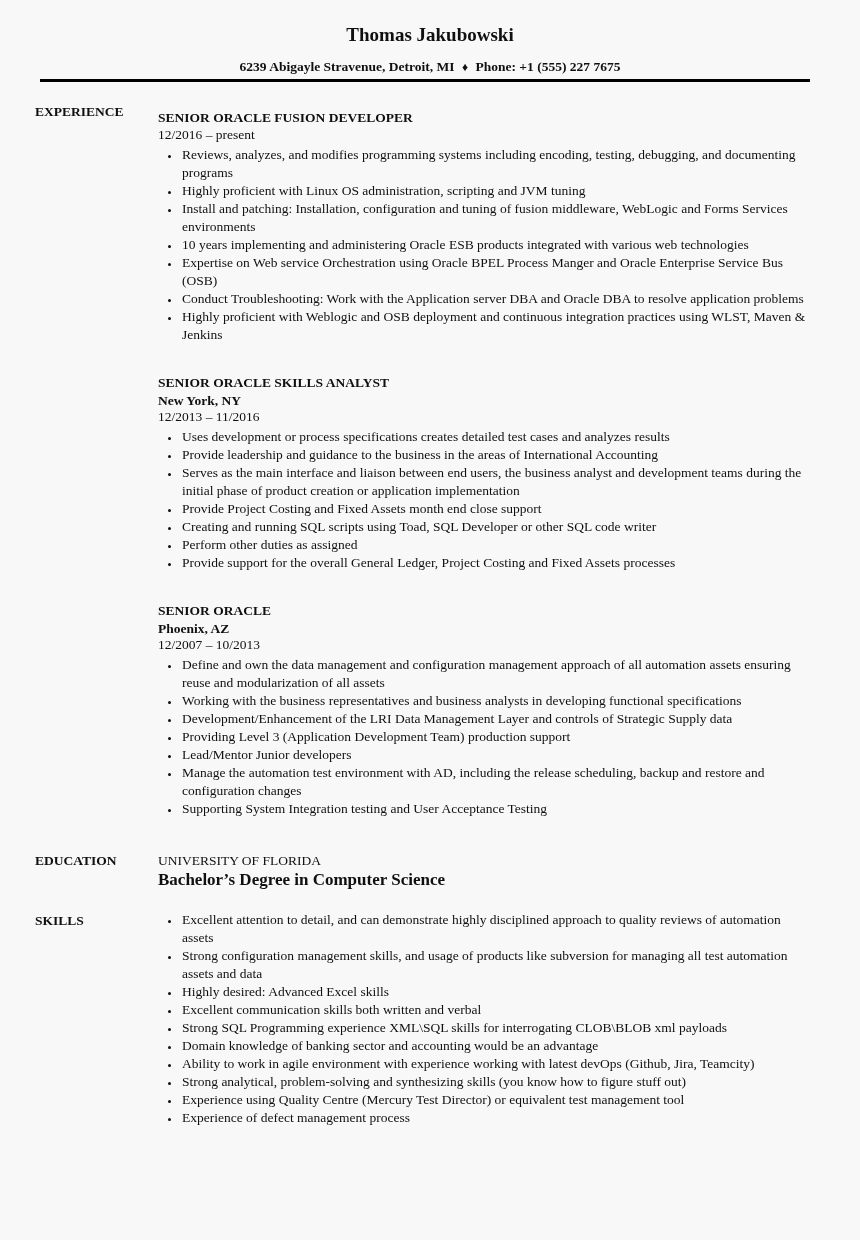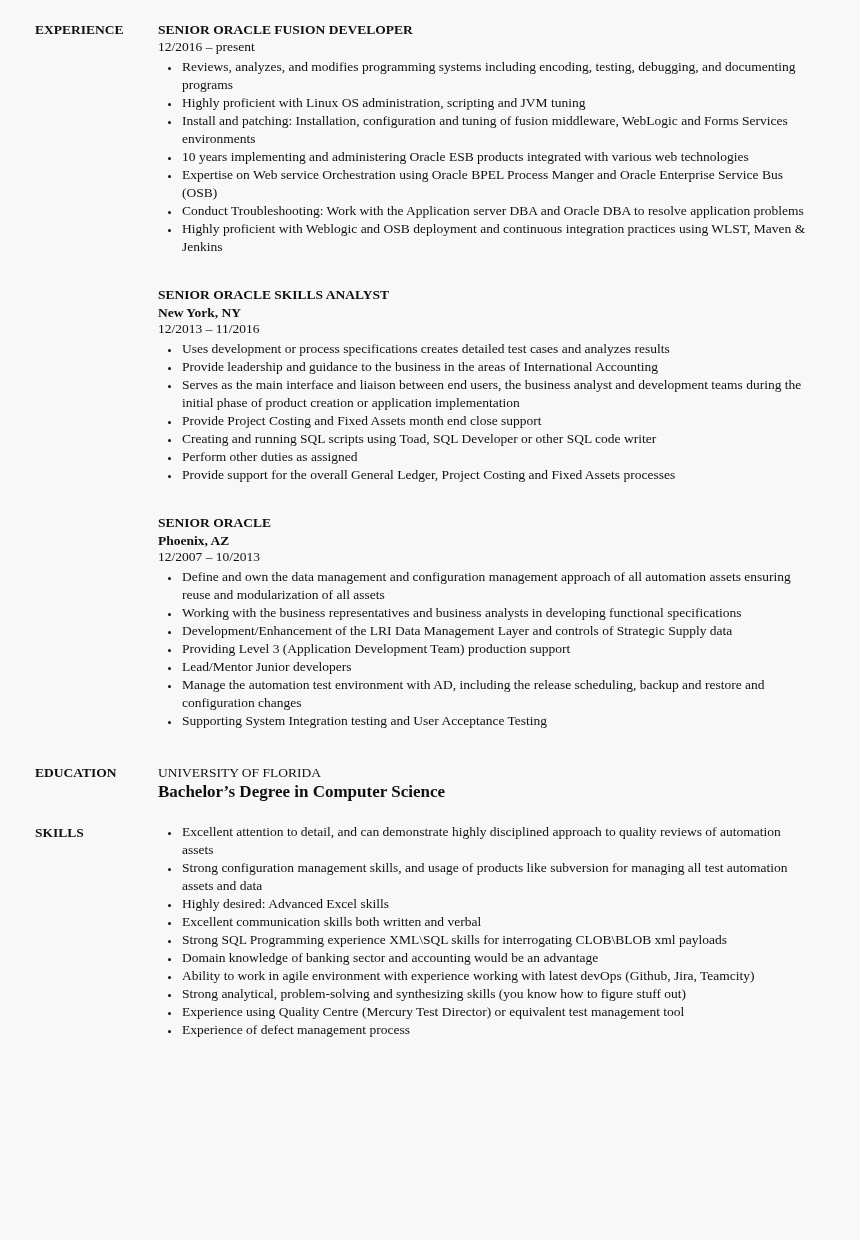--- a/index.html
+++ b/index.html
@@ -48,21 +48,21 @@
   .section-skills    { margin-top: 22px; }
 
   .label {
     font-size: 13.5px;
     line-height: 19px;
     font-weight: bold;
   }
 
   .job { margin-bottom: 29px; }
   .job:last-child { margin-bottom: 0; }
-  .job-title    { font-size: 13.5px; line-height: 19px; font-weight: bold; }
+  .job-title    { font-size: 13.5px; line-height: 19px; font-weight: bold; margin-top: 6px; }
   .job-location { font-size: 13.5px; line-height: 17px; font-weight: bold; }
   .job-dates    { font-size: 13.5px; line-height: 16px; margin-bottom: 3px; }
 
   ul.bullets {
     margin: 0;
     padding: 0 0 0 23px;
     list-style: disc outside;
   }
   li.bullet {
     font-size: 13.5px;
@@ -72,20 +72,29 @@
   li.bullet::marker { font-size: 0.8em; }
 
   .school { font-size: 13.5px; line-height: 19px; font-weight: normal; }
   .degree { font-size: 17px; line-height: 19px; font-weight: bold; }
 </style>
 </head>
 <body>
 
 <div class="page">
 
+  <header>
+    <h1 class="name">Thomas Jakubowski</h1>
+    <div class="contact">
+      <span>6239 Abigayle Stravenue, Detroit, MI</span>
+      <span class="sep">♦</span>
+      <span>Phone: +1 (555) 227 7675</span>
+    </div>
+    <div class="rule"></div>
+  </header>
 
   <main class="content">
 
     <section class="section section-experience">
       <div class="label">EXPERIENCE</div>
       <div class="col">
 
         <article class="job">
           <div class="job-title">SENIOR ORACLE FUSION DEVELOPER</div>
           <div class="job-dates">12/2016 – present</div>

